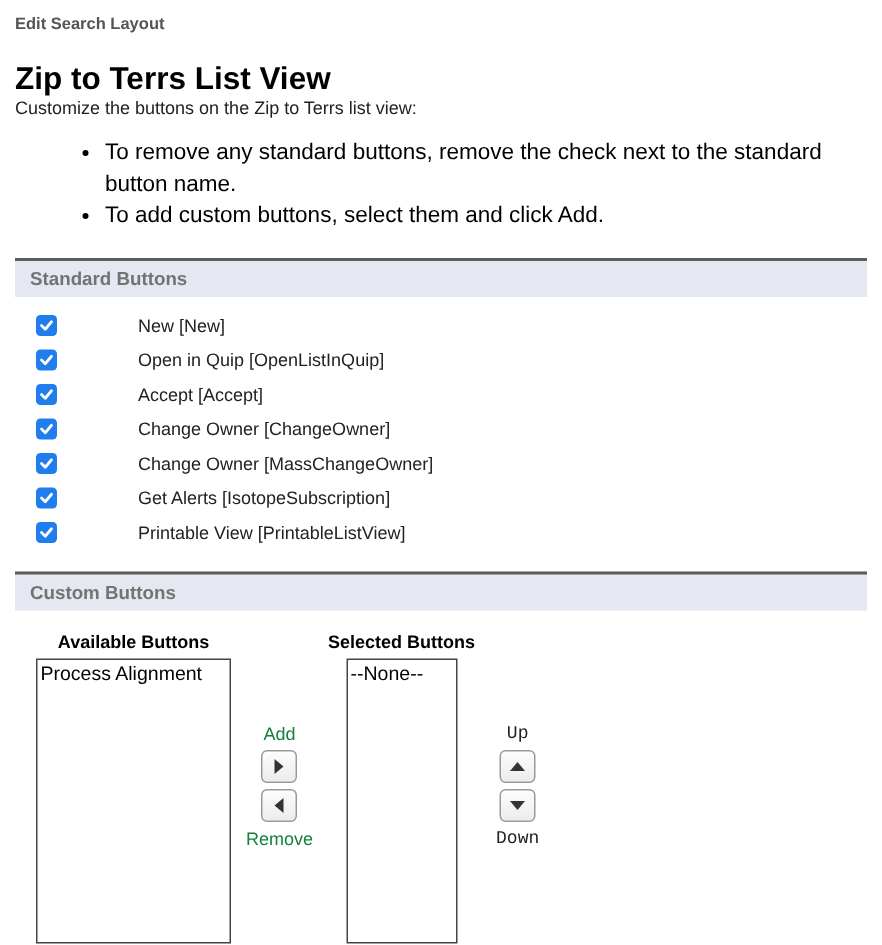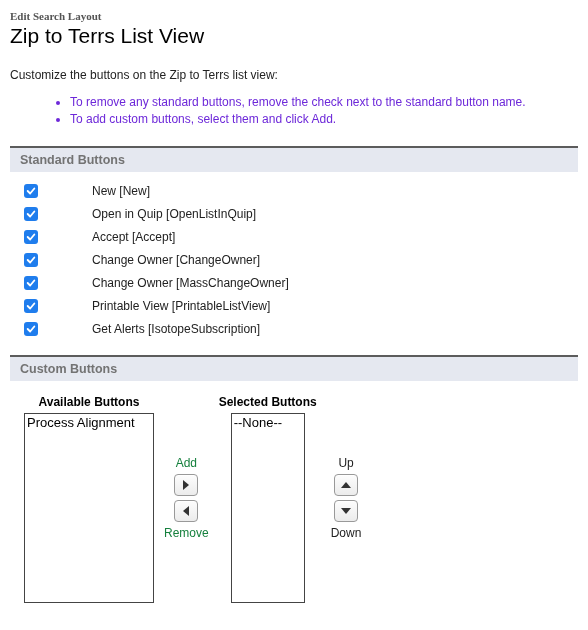--- a/index.html
+++ b/index.html
@@ -11,41 +11,40 @@
     background: #fff;
     width: 588px;
   }
   .page {
     padding: 10px;
   }
   .breadcrumb {
     font-size: 11px;
     font-weight: bold;
     color: #555;
-    margin-bottom: 2px;
-    font-family: Liberation Serif, serif;
+    margin-bottom: 19px;
   }
   h1.page-title {
     font-size: 21px;
-    font-weight: normal;
-    margin: 0 0 20px 0;
+    font-weight: bold;
+    margin: 0 0 0 0;
     color: #000;
   }
   .intro {
     font-size: 12px;
     color: #222;
     margin: 0 0 12px 0;
   }
   ul.instructions {
     margin: 0 0 18px 0;
     padding-left: 60px;
   }
   ul.instructions li {
-    font-size: 12px;
-    color: #6d28d9;
+    font-size: 15px;
+    color: #000000;
     line-height: 1.4;
     list-style-type: disc;
   }
   .section-header {
     background: #e5e8f0;
     border-top: 2px solid #5c5c5c;
     padding: 5px 10px;
     font-weight: bold;
     font-size: 12.5px;
     color: #737373;
@@ -144,20 +143,21 @@
     flex-direction: column;
     align-items: center;
     justify-content: center;
     padding: 0 14px;
     height: 206px;
   }
   .reorder-controls .ctl-label {
     font-size: 12px;
     color: #222;
     margin: 2px 0;
+    font-family: Liberation Mono, monospace;
   }
 </style>
 </head>
 <body>
 
 <div class="page">
 
   <div class="breadcrumb">Edit Search Layout</div>
   <h1 class="page-title">Zip to Terrs List View</h1>
 
@@ -222,31 +222,31 @@
         <span class="cb-label">Change Owner [MassChangeOwner]</span>
       </div>
       <div class="cb-row">
         <div class="cb-box">
           <span>
             <svg width="10" height="10" viewBox="0 0 12 12">
               <path d="M2 6 L5 9 L10 3" stroke="#fff" stroke-width="2.2" fill="none" stroke-linecap="round" stroke-linejoin="round"></path>
             </svg>
           </span>
         </div>
+        <span class="cb-label">Get Alerts [IsotopeSubscription]</span>
+      </div>
+      <div class="cb-row">
+        <div class="cb-box">
+          <span>
+            <svg width="10" height="10" viewBox="0 0 12 12">
+              <path d="M2 6 L5 9 L10 3" stroke="#fff" stroke-width="2.2" fill="none" stroke-linecap="round" stroke-linejoin="round"></path>
+            </svg>
+          </span>
+        </div>
         <span class="cb-label">Printable View [PrintableListView]</span>
-      </div>
-      <div class="cb-row">
-        <div class="cb-box">
-          <span>
-            <svg width="10" height="10" viewBox="0 0 12 12">
-              <path d="M2 6 L5 9 L10 3" stroke="#fff" stroke-width="2.2" fill="none" stroke-linecap="round" stroke-linejoin="round"></path>
-            </svg>
-          </span>
-        </div>
-        <span class="cb-label">Get Alerts [IsotopeSubscription]</span>
       </div>
     </div>
 
   <div class="section-header">Custom Buttons</div>
 
   <div class="custom-buttons-body">
     <div class="duel-row">
 
       <div class="duel-col">
         <div class="duel-col-title">Available Buttons</div>

